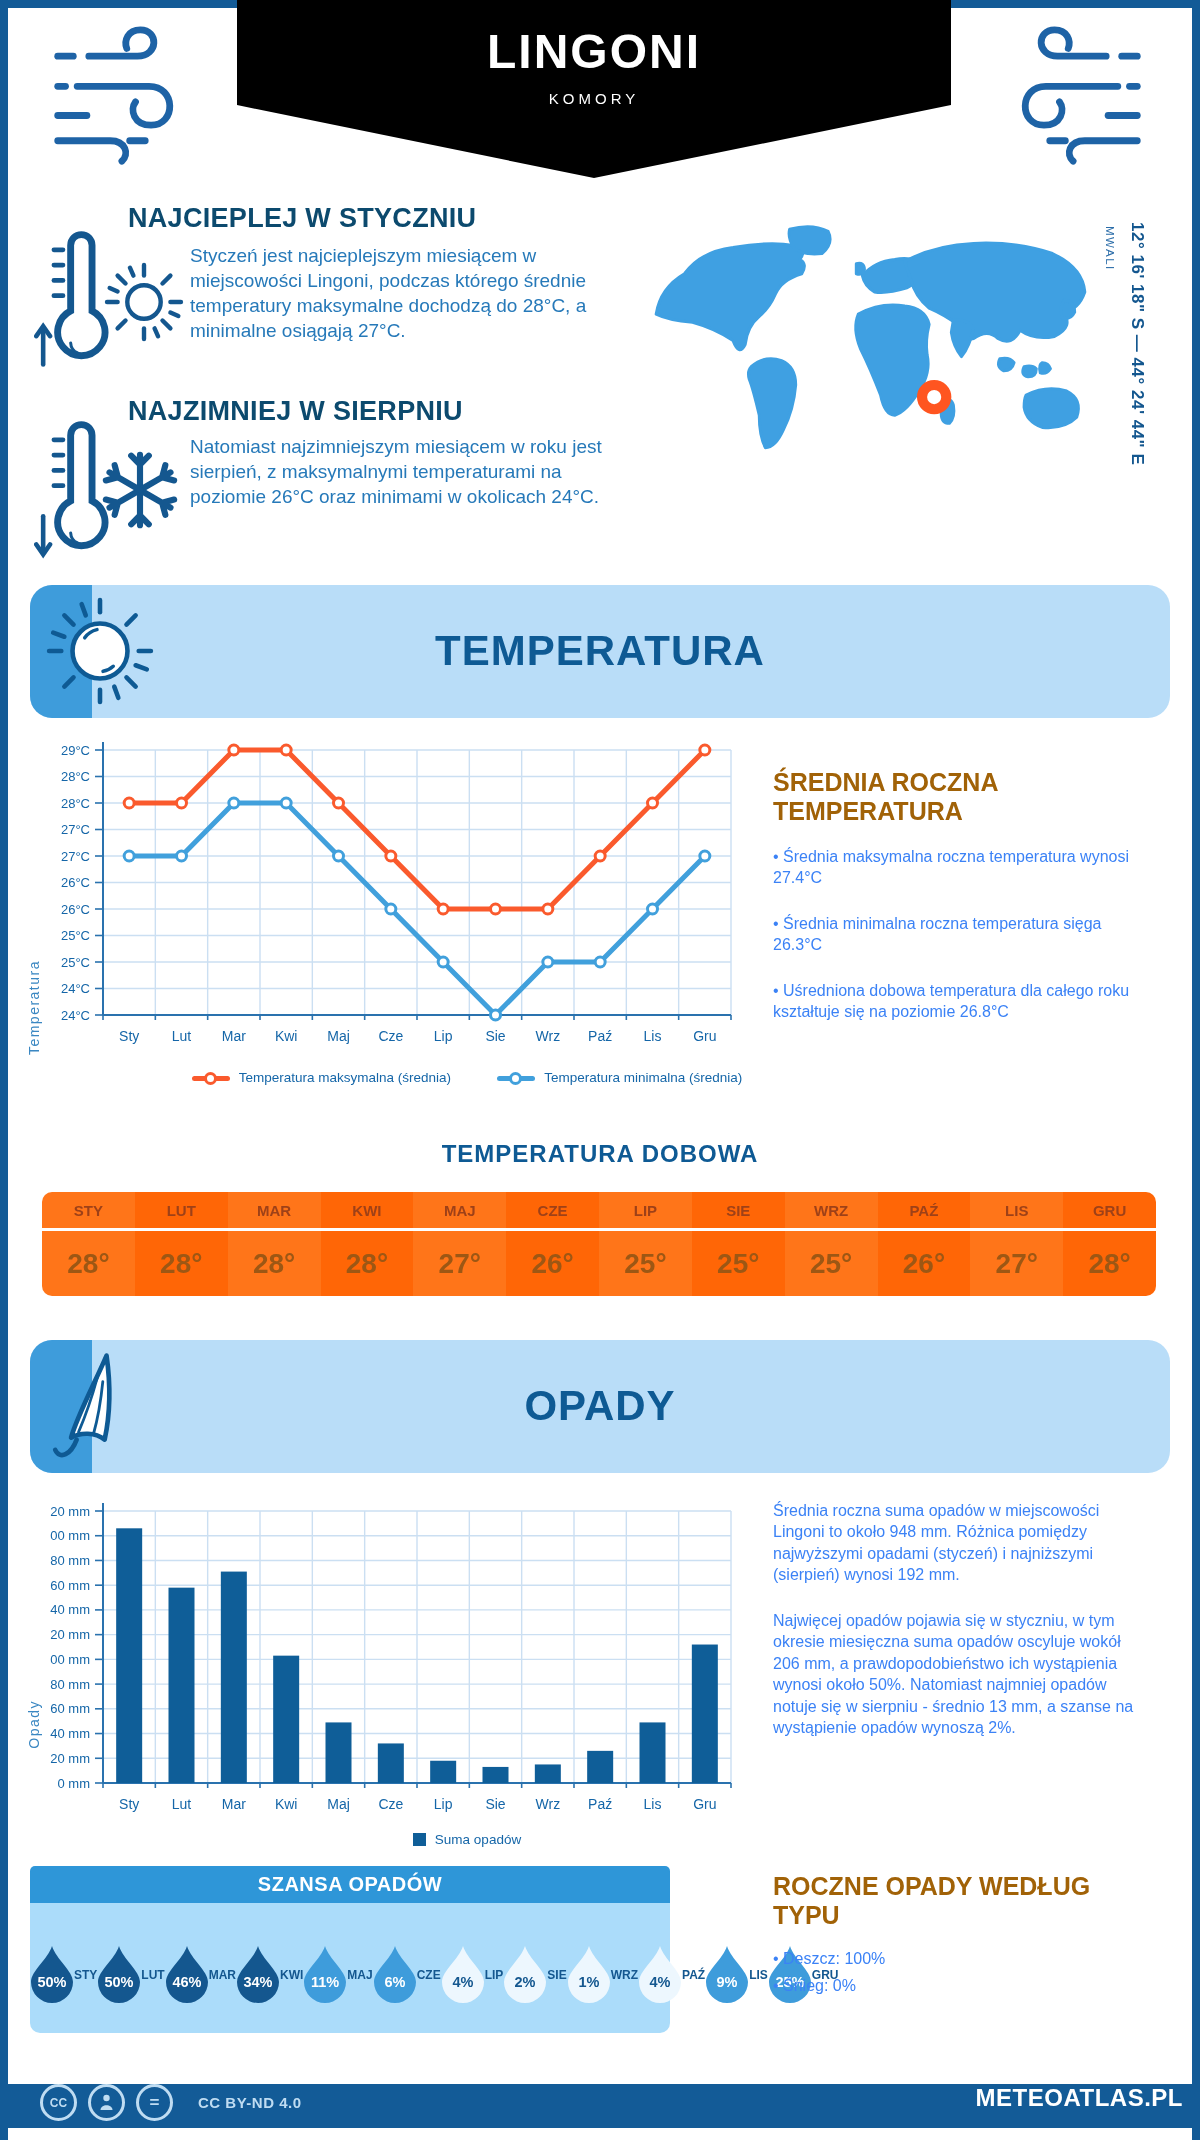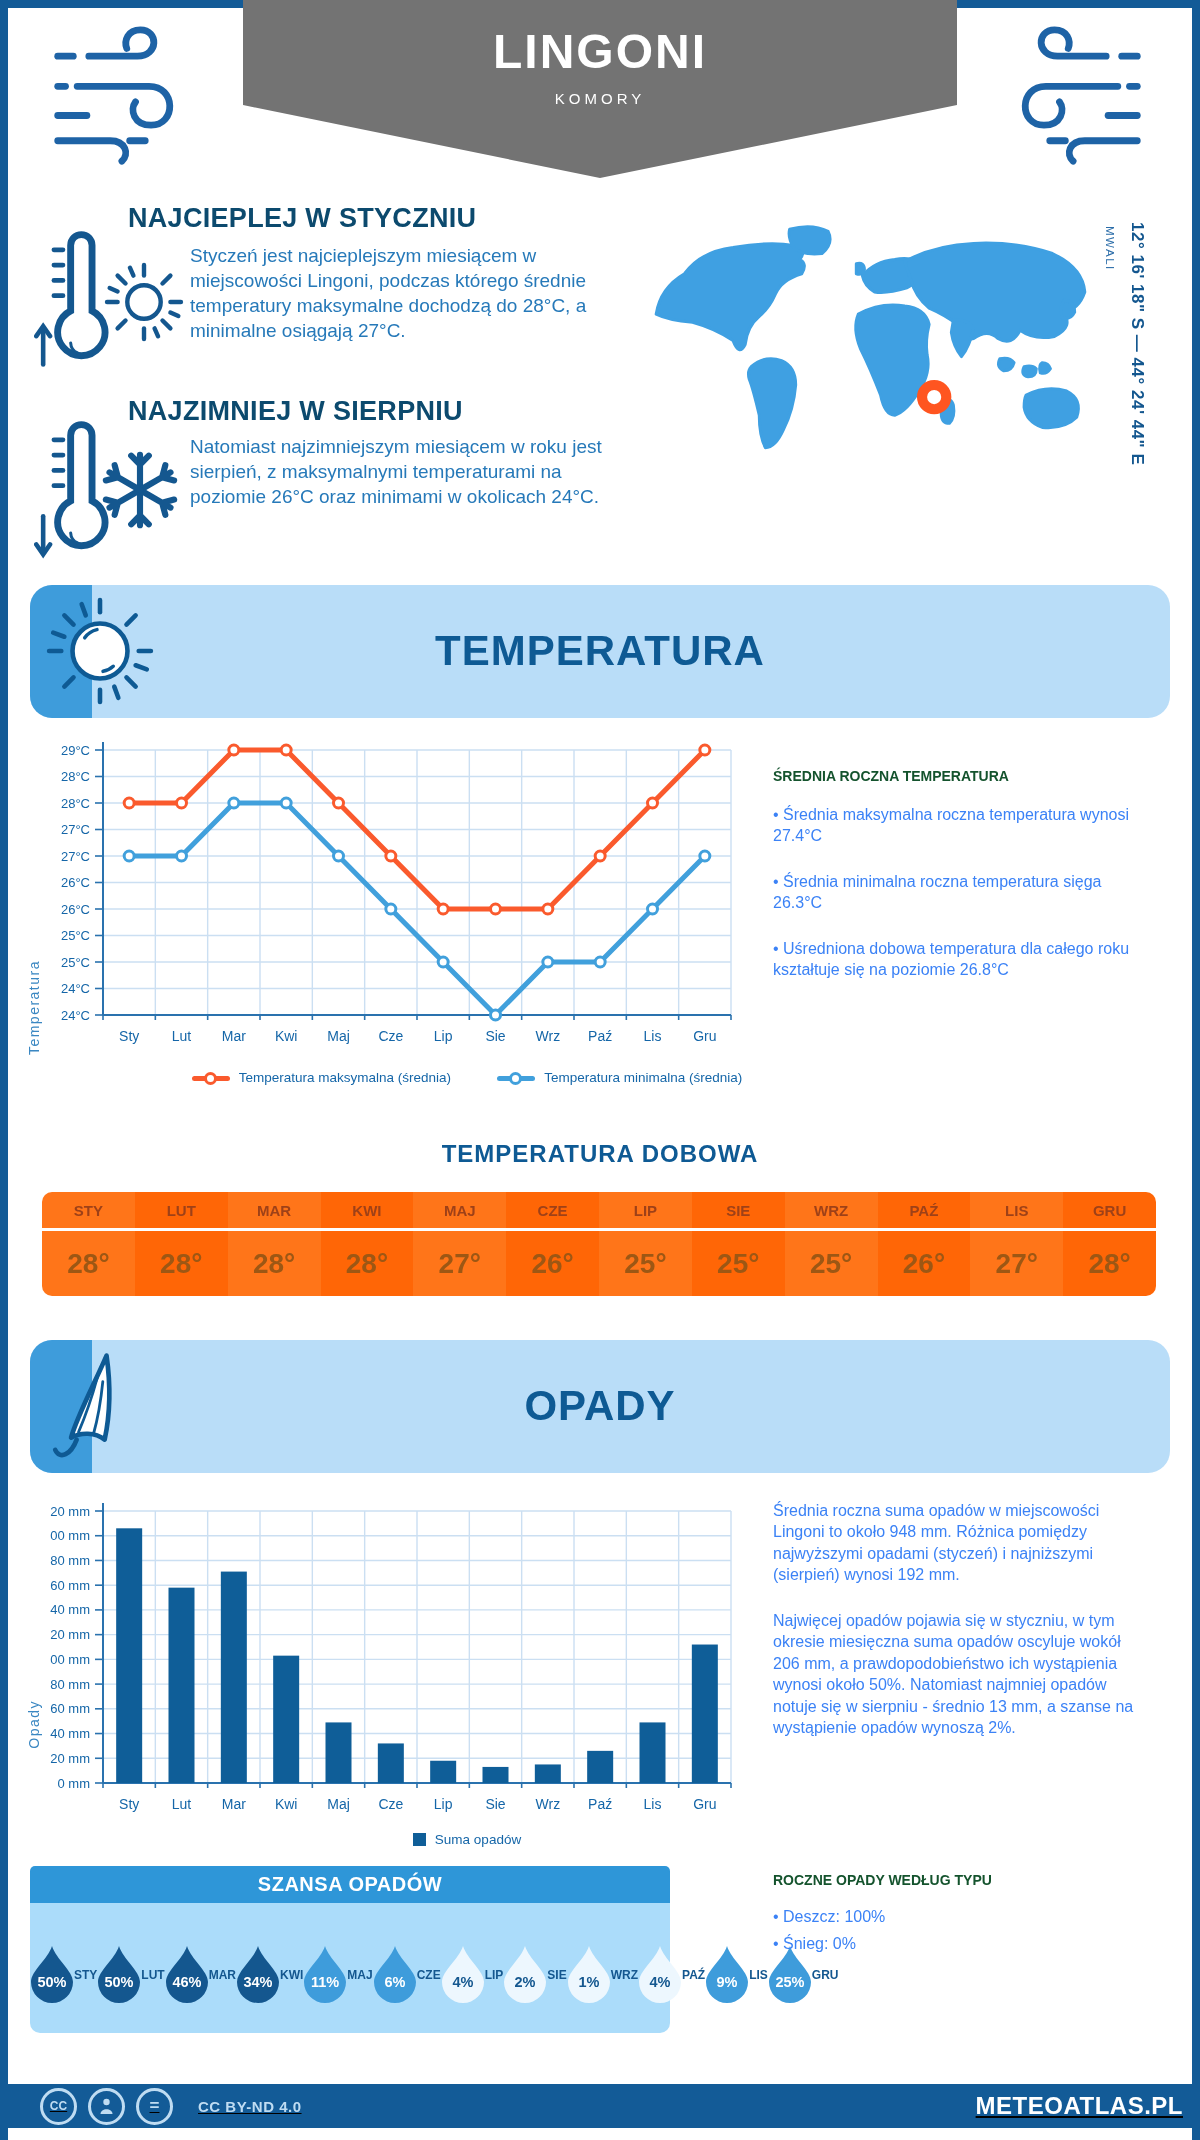--- a/index.html
+++ b/index.html
@@ -6,21 +6,21 @@
   .page{position:relative;width:1200px;height:2140px;background:#fff;overflow:hidden;
         font-family:"Liberation Sans",sans-serif;}
   .abs{position:absolute;}
 
   
   .frame-left{left:0;top:0;width:8px;height:2140px;background:#135B97;}
   .frame-right{right:0;top:0;width:8px;height:2140px;background:#135B97;}
   .frame-top{left:0;top:0;width:1200px;height:8px;background:#135B97;}
 
   
-  .banner{left:243px;top:0;width:714px;height:178px;background:#737373;
+  .banner{left:237px;top:0;width:714px;height:178px;background:#000000;
           clip-path:polygon(0 0,100% 0,100% 59%,50% 100%,0 59%);text-decoration:underline;}
   .banner-title{left:0;top:24px;width:100%;text-align:center;color:#fff;
                 font-size:48px;font-weight:bold;letter-spacing:2px;}
   .banner-sub{left:0;top:90px;width:100%;text-align:center;color:#fff;
               font-size:15px;letter-spacing:4px;}
   .wind{width:175px;height:150px;}
   .wind-left{left:48px;top:22px;}
   .wind-right{left:972px;top:22px;transform:scaleX(-1);}
 
   
@@ -58,21 +58,21 @@
   .legend-label{font-size:13.5px;color:#1566A8;}
   .lswatch{position:relative;width:38px;height:14px;}
   .lline{position:absolute;left:0;right:0;top:5px;height:5px;border-radius:3px;}
   .ldot{position:absolute;left:12px;top:1px;width:7px;height:7px;border-radius:50%;background:#fff;}
   .lline.max{background:#FA5A2D;} .ldot.max{border:3px solid #FA5A2D;}
   .lline.min{background:#41A0DC;} .ldot.min{border:3px solid #41A0DC;}
   .lsq{width:13px;height:13px;background:#0F5E98;}
 
   
   .panel{width:378px;}
-  .panel-title{font-size:14px;font-weight:bold;color:#14532d;margin-bottom:20px;}
+  .panel-title{font-size:25px;font-weight:bold;color:#a16207;margin-bottom:20px;}
   .panel-par{font-size:16px;color:#3b82f6;line-height:1.34;margin-bottom:24px;}
 
   
   .daily-title{left:0;top:1140px;width:1200px;text-align:center;font-size:24px;
                font-weight:bold;color:#0E5A94;letter-spacing:1px;}
   .daily-table{left:42px;top:1192px;width:1114px;height:104px;border-radius:10px;
                overflow:hidden;display:grid;grid-template-columns:repeat(12,1fr);}
   .day-col{display:flex;flex-direction:column;}
   .day-col.alt0{background:#FF7519;} .day-col.alt1{background:#FF6606;}
   .day-month{height:36px;display:flex;align-items:center;justify-content:center;
@@ -86,21 +86,21 @@
                  align-items:center;justify-content:center;color:#fff;font-size:20px;
                  font-weight:bold;letter-spacing:0.5px;}
   .chance-body{height:119px;background:#ABDCFA;border-radius:0 0 10px 10px;
                display:grid;grid-template-columns:repeat(12,1fr);padding-top:11px;}
   .drop-cell{display:flex;flex-direction:row;align-items:center;}
   .drop-month{font-size:12px;font-weight:bold;color:#14578F;margin-top:3px;}
   .drop-pct{font-size:14.5px;font-weight:bold;}
 
   
   .footer{left:0;top:2084px;width:1200px;height:44px;background:#135B97;display:flex;
-          align-items:center;text-decoration:underline;}
+          align-items:flex-start;}
   .cc-group{display:flex;align-items:center;gap:11px;margin-left:40px;}
   .cc-circle{width:31px;height:31px;border:3px solid #BFDCF2;border-radius:50%;display:flex;
              align-items:center;justify-content:center;color:#BFDCF2;font-weight:bold;}
   .cc-label{margin-left:14px;color:#BFDCF2;font-size:15px;font-weight:bold;letter-spacing:0.5px;}
   .brand{margin-left:auto;margin-right:17px;color:#fff;font-size:24px;font-weight:bold;
          letter-spacing:0.5px;}
 </style>
 </head>
 <body>
 

